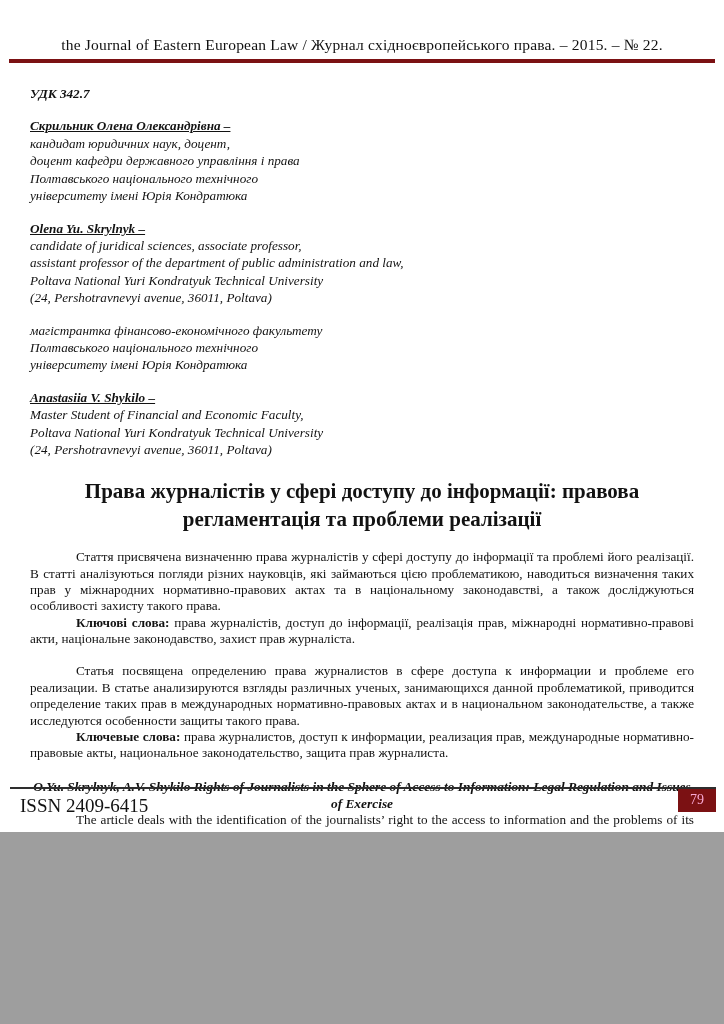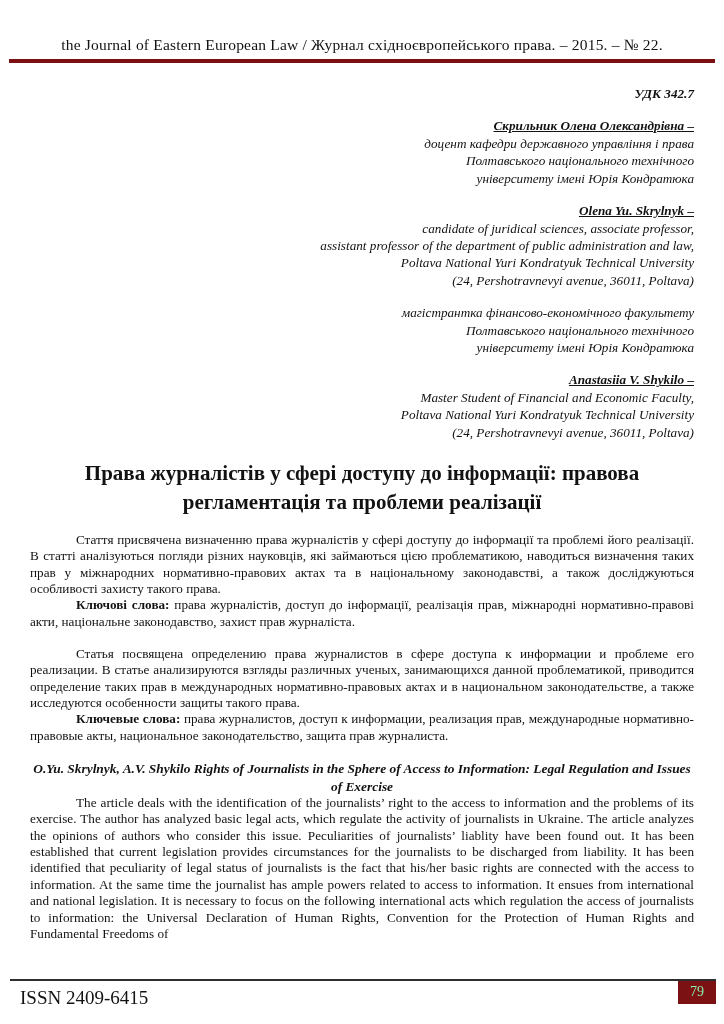--- a/index.html
+++ b/index.html
@@ -1,61 +1,62 @@
 <!DOCTYPE html>
 <html><head>
 <meta charset="utf-8">
 <style>
   * { margin:0; padding:0; box-sizing:border-box; }
   html,body { background:#9e9e9e; }
   .page {
-    width:724px; height:1024px; margin:0 auto; background:#ffffff;
+    width:724px; height:832px; margin:0 auto; background:#ffffff;
     position:relative; overflow:hidden;
     font-family:"Liberation Serif", serif; color:#121212;
   }
   .header-line { text-align:center; padding-top:36px; font-size:15.5px; letter-spacing:.2px; }
   .header-rule { height:4px; background:#7b1113; margin:5px 9px 0 9px; }
 
   .content { margin:0 30px; }
 
-  .byline-group { margin-top:22px; text-align:right; font-style:italic; font-size:13.2px; line-height:1.32; }
+  .byline-group { margin-top:22px; text-align:left; font-style:italic; font-size:13.2px; line-height:1.32; }
   .byline { margin-top:15px; }
   .byline:first-child { margin-top:0; }
   .udc { font-weight:bold; }
   .byline-name { font-weight:bold; text-decoration:underline; }
 
   .article-title { margin-top:18px; text-align:center; font-weight:bold; font-size:21px; line-height:1.35; }
 
   .para { font-size:13.2px; line-height:1.24; text-align:justify; text-indent:46px; }
   .gap { margin-top:16px; }
   .kw-label { font-weight:bold; }
 
   .heading-en { margin-top:16px; text-align:center; font-weight:bold; font-style:italic; font-size:13.4px; line-height:1.3; }
 
   .footer { position:absolute; left:10px; right:8px; bottom:15px; }
   .footer-rule { height:2px; background:#2e2e2e; }
   .footer-row { display:flex; justify-content:space-between; align-items:flex-start; }
   .issn { padding:6px 0 0 10px; font-size:19px; }
-  .pagebox { background:#7b1113; color:#86efac; font-size:14px; padding:3px 12px 4px 12px; }
+  .pagebox { background:#7b1113; color:#f9a8d4; font-size:14px; padding:3px 12px 4px 12px; }
 </style>
 </head>
 <body>
 
 <div class="page">
 
   <div class="header-line">the Journal of Eastern European Law / Журнал східноєвропейського права. – 2015. – № 22.</div>
   <div class="header-rule"></div>
 
   <div class="content">
 
     <div class="byline-group">
       <div class="udc">УДК 342.7</div>
 
       <div class="byline">
         <div class="byline-name">Скрильник Олена Олександрівна –</div>
+        <div>кандидат юридичних наук, доцент,</div>
         <div>доцент кафедри державного управління і права</div>
         <div>Полтавського національного технічного</div>
         <div>університету імені Юрія Кондратюка</div>
       </div>
 
       <div class="byline">
         <div class="byline-name">Olena Yu. Skrylnyk –</div>
         <div>candidate of juridical sciences, associate professor,</div>
         <div>assistant professor of the department of public administration and law,</div>
         <div>Poltava National Yuri Kondratyuk Technical University</div>

